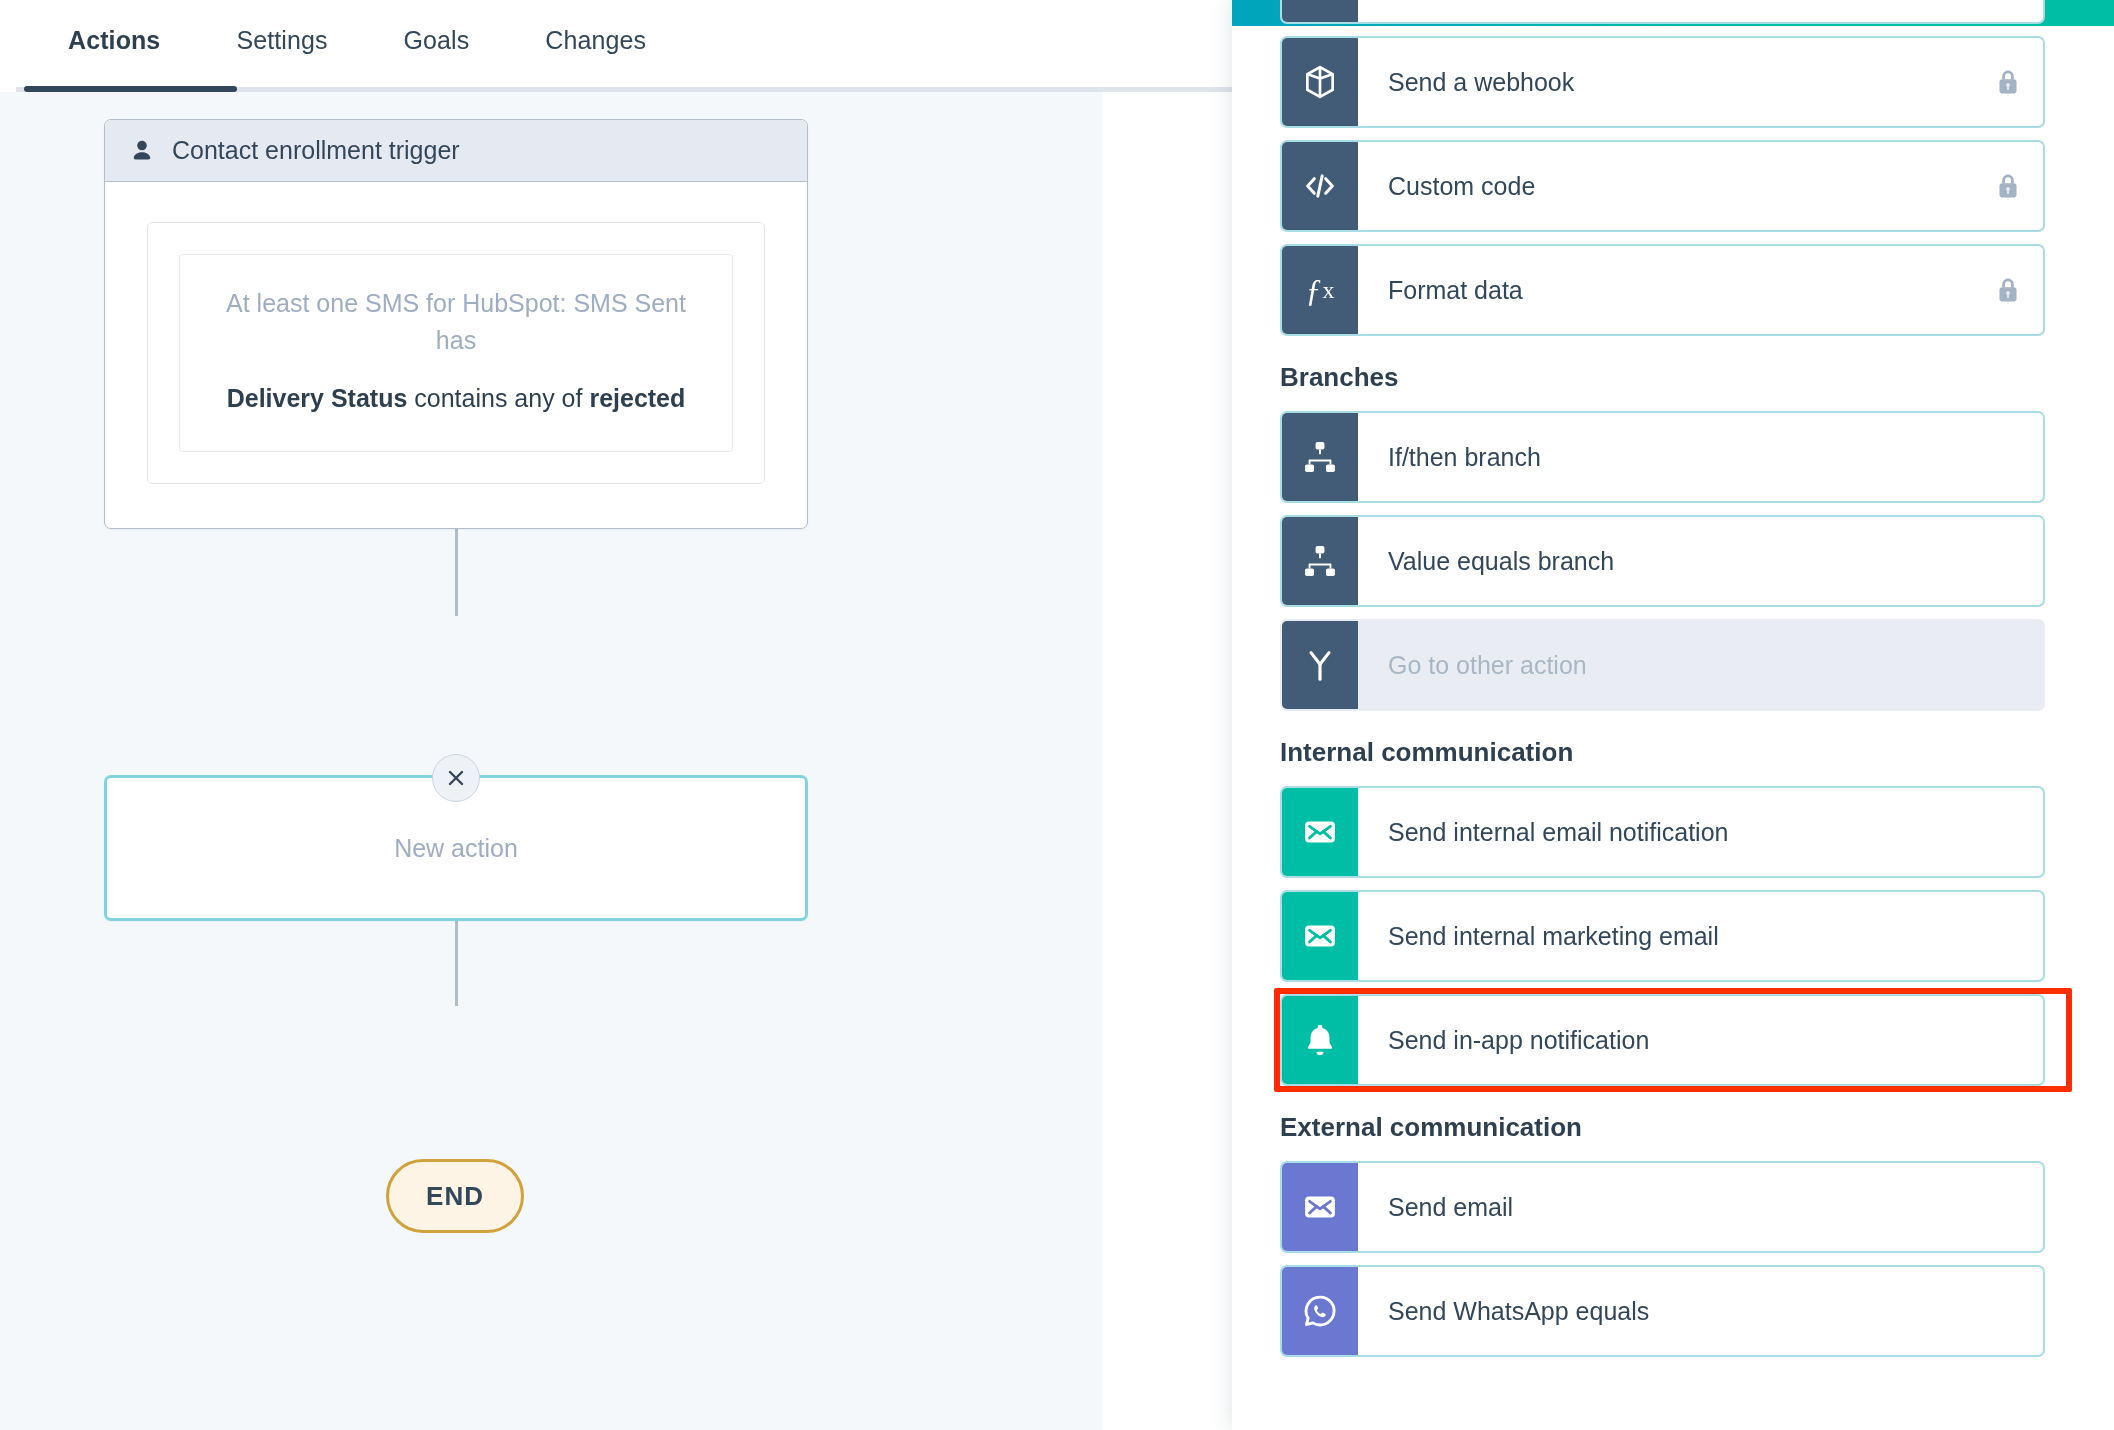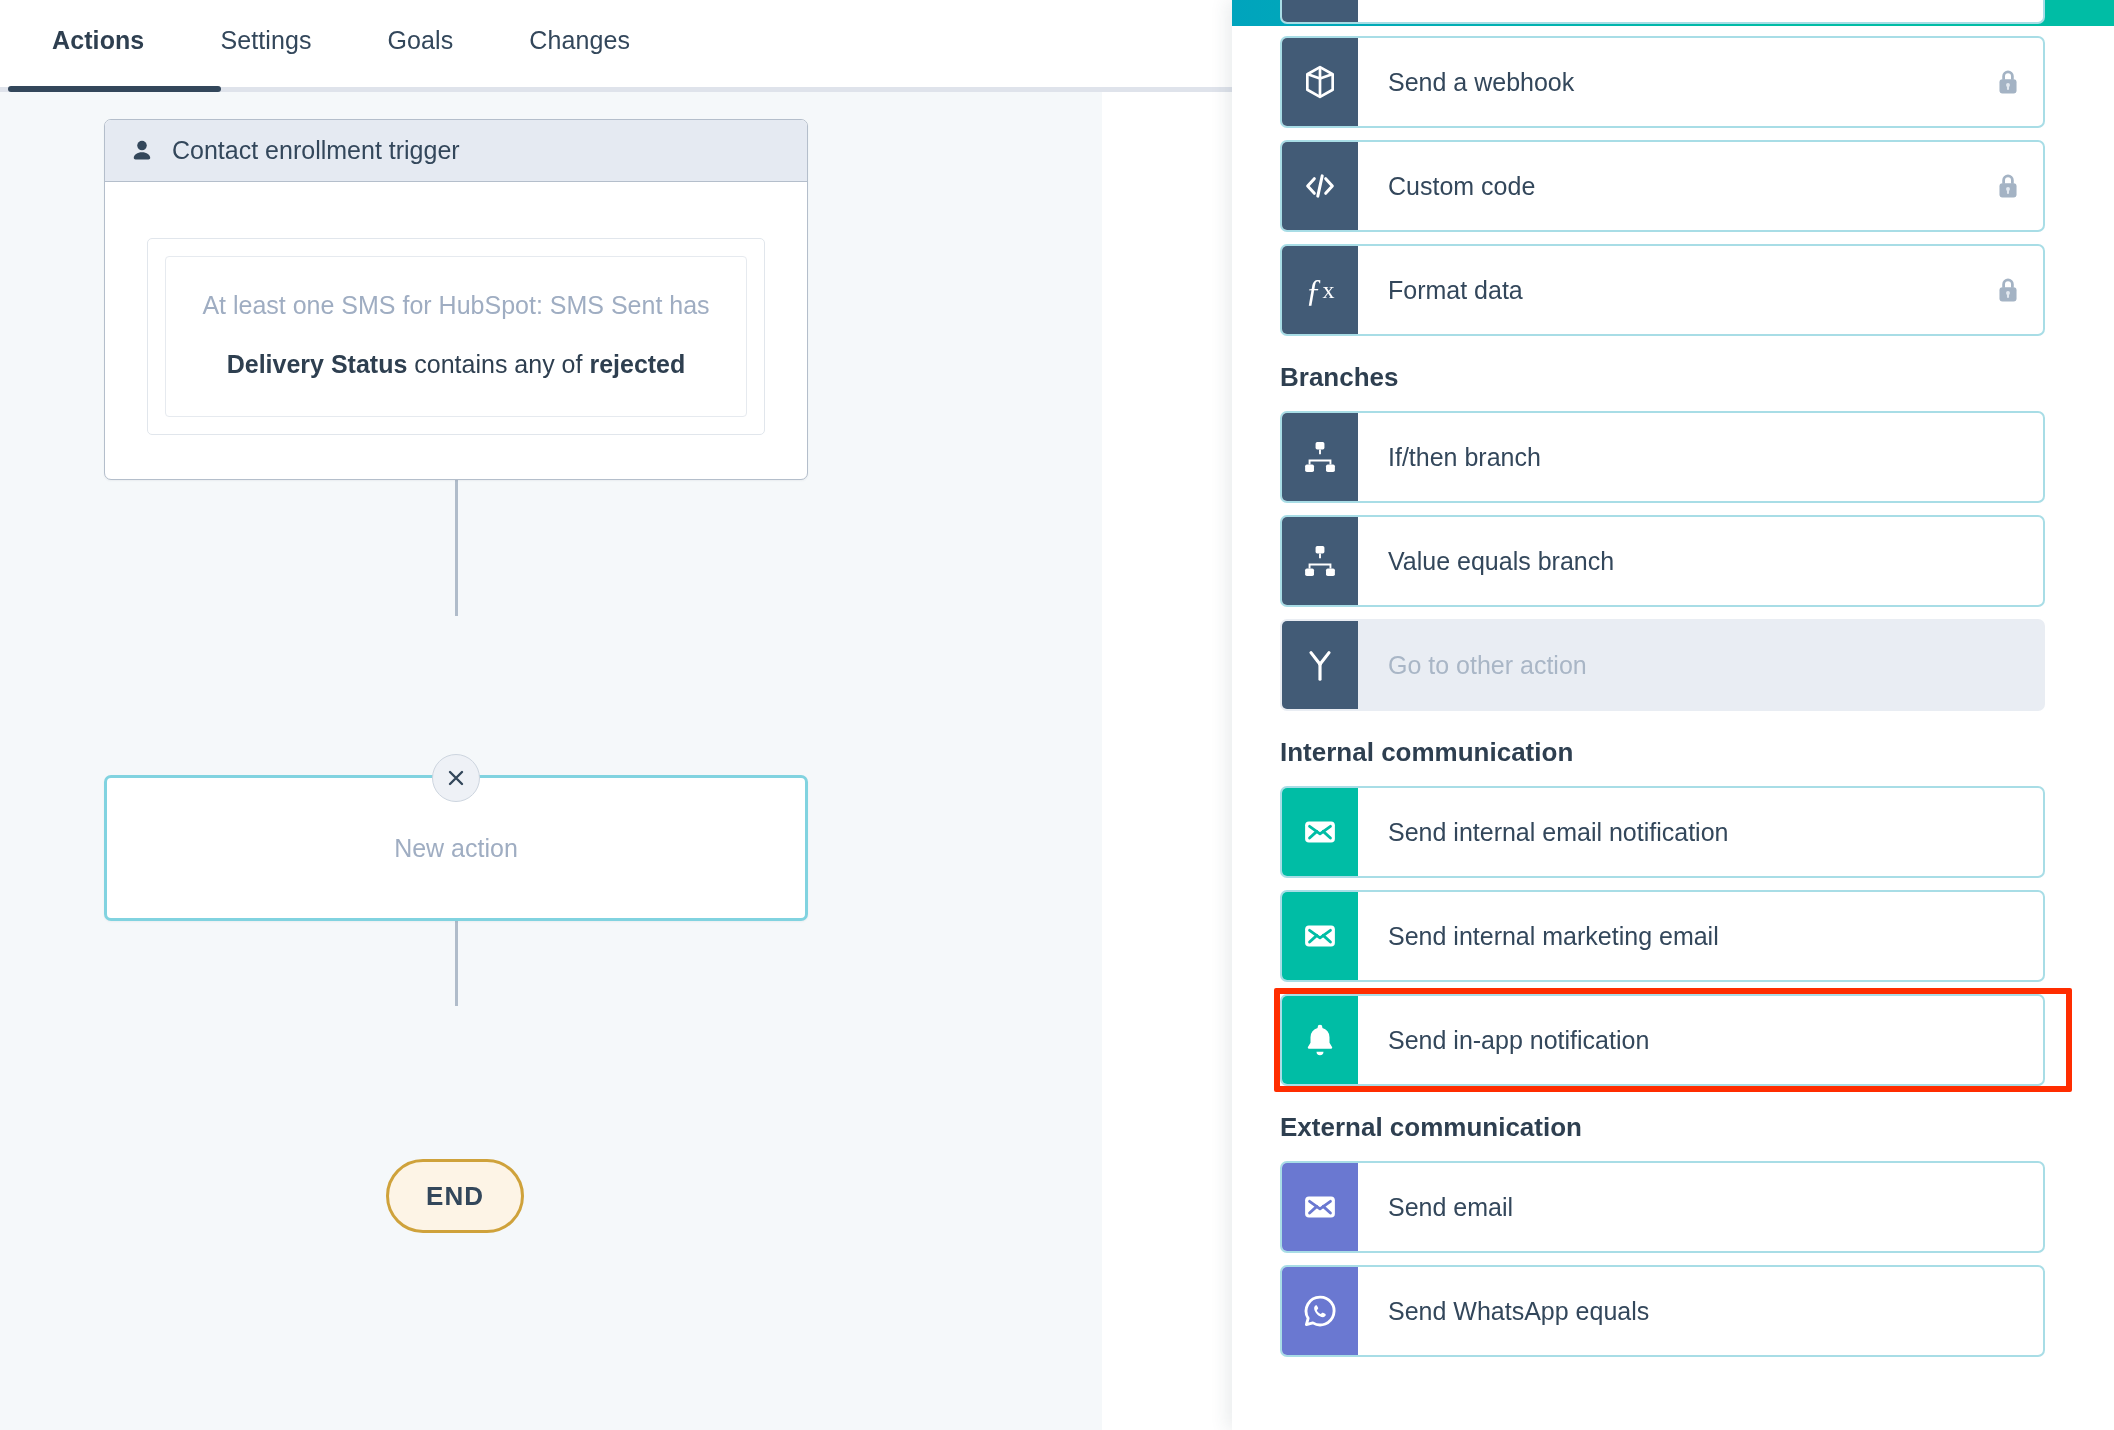--- a/index.html
+++ b/index.html
@@ -18,20 +18,21 @@
     background: #ffffff;
     overflow: hidden;
   }
   .tabbar {
     position: relative;
     height: 92px;
     background: #ffffff;
     display: flex;
     align-items: flex-start;
     padding-left: 14px;
+    margin-left: 16px;
   }
   .tab {
     position: relative;
     padding: 26px 38px 0 38px;
     font-size: 25px;
     color: #33475b;
     letter-spacing: .1px;
     cursor: pointer;
     white-space: nowrap;
   }
@@ -79,22 +80,21 @@
     padding: 0 24px;
     background: #e5eaf2;
     border-bottom: 1px solid #b4becb;
     border-radius: 6px 6px 0 0;
   }
   .trigger-head-title { font-size: 25px; color: #33475b; }
   .trigger-body { padding: 40px 42px 44px 42px; }
   .trigger-outer {
     border: 1px solid #e1e6ec;
     border-radius: 5px;
-    padding: 17px;
-    margin-top: 16px;
+    padding: 31px;
   }
   .trigger-inner {
     border: 1px solid #e6eaef;
     border-radius: 4px;
     padding: 30px 26px 34px 26px;
     text-align: center;
     line-height: 1.46;
   }
   .trig-line-muted { font-size: 25px; color: #9fadc2; }
   .trig-line-dark { font-size: 25px; color: #2e3f50; margin-top: 22px; }

